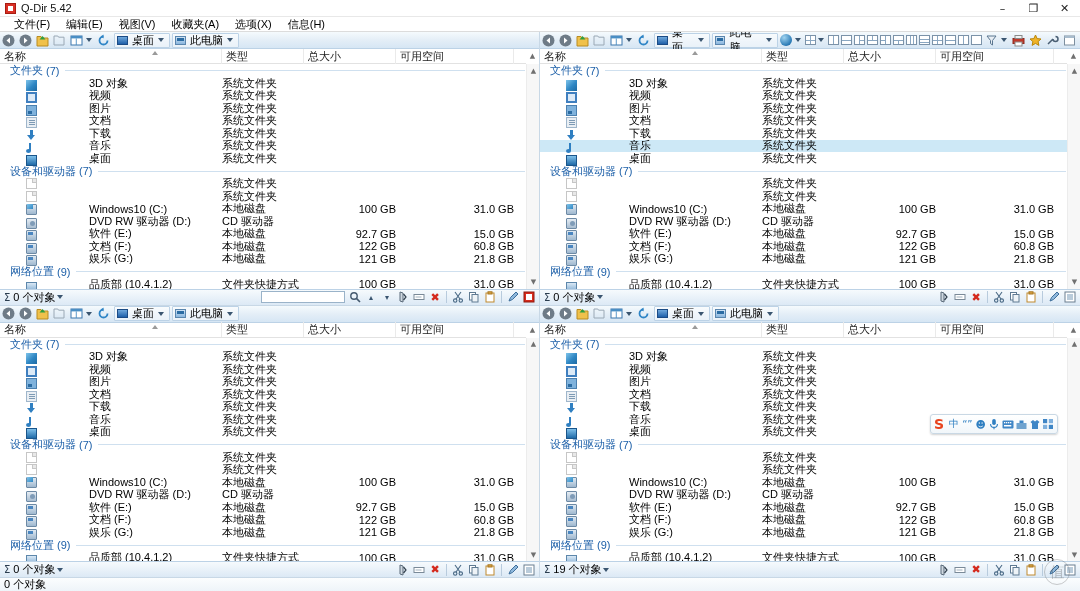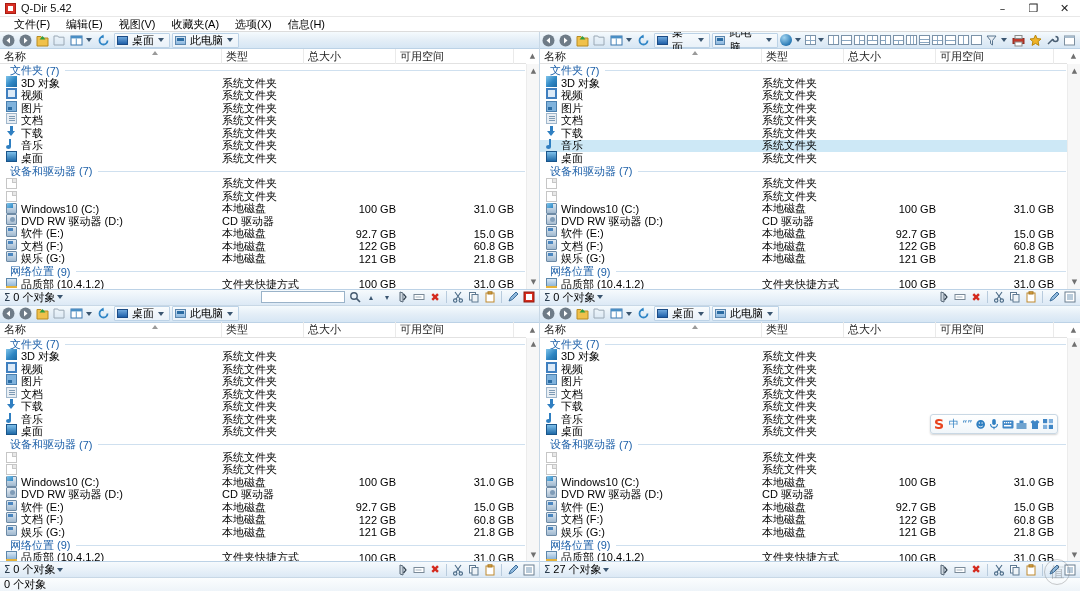--- a/index.html
+++ b/index.html
@@ -208,23 +208,23 @@
     margin-right: 14px;
   }
   .row {
     height: 12.5px;
     display: flex; align-items: center;
     font-size: 11px;
     position: relative;
   }
   .row.sel { background: #cde8f6; }
   .row .c-name {
-    display: flex; align-items: flex-start;
-    padding-left: 6px;
-    white-space: nowrap; overflow: hidden;
+    display: flex; align-items: flex-end;
+    padding-left: 26px;
+    white-space: nowrap; overflow: hidden; gap: 48px;
   }
   .row .c-type, .row .c-size, .row .c-free {
     white-space: nowrap; overflow: hidden;
   }
   .row .c-size, .row .c-free { text-align: right; }
   .ico { width: 11px; height: 11px; margin-right: 4px; flex: 0 0 auto; position: relative; }
 
   
   .ico.cube { background: linear-gradient(135deg,#7fc4ea 0%,#2f87c4 55%,#1d6aa3 100%); }
   .ico.video { background: #3f7fbf; }
@@ -1538,21 +1538,21 @@
             </div>
           </div>
         <div class="vsb">
           <div class="arrow">▲</div>
           <div class="arrow bot">▼</div>
         </div>
       </div>
 
       <div class="statusbar">
         <span class="sigma">Σ</span>
-        <span class="st-count">27 个对象</span>
+        <span class="st-count">19 个对象</span>
         <div class="caret"></div>
         <div class="st-right">
           <div class="sicon">
             <svg width="12" height="12" viewBox="0 0 12 12">
                 <path d="M3 1 L3 10 L6 11 L6 2 Z" fill="#cfd8e0" stroke="#5a6b7a"></path>
                 <path d="M6.5 3 L9 6 L6.5 9" fill="none" stroke="#33414e" stroke-width="1.2"></path>
               </svg>
           </div>
           <div class="sicon">
             <svg width="12" height="12" viewBox="0 0 12 12">

